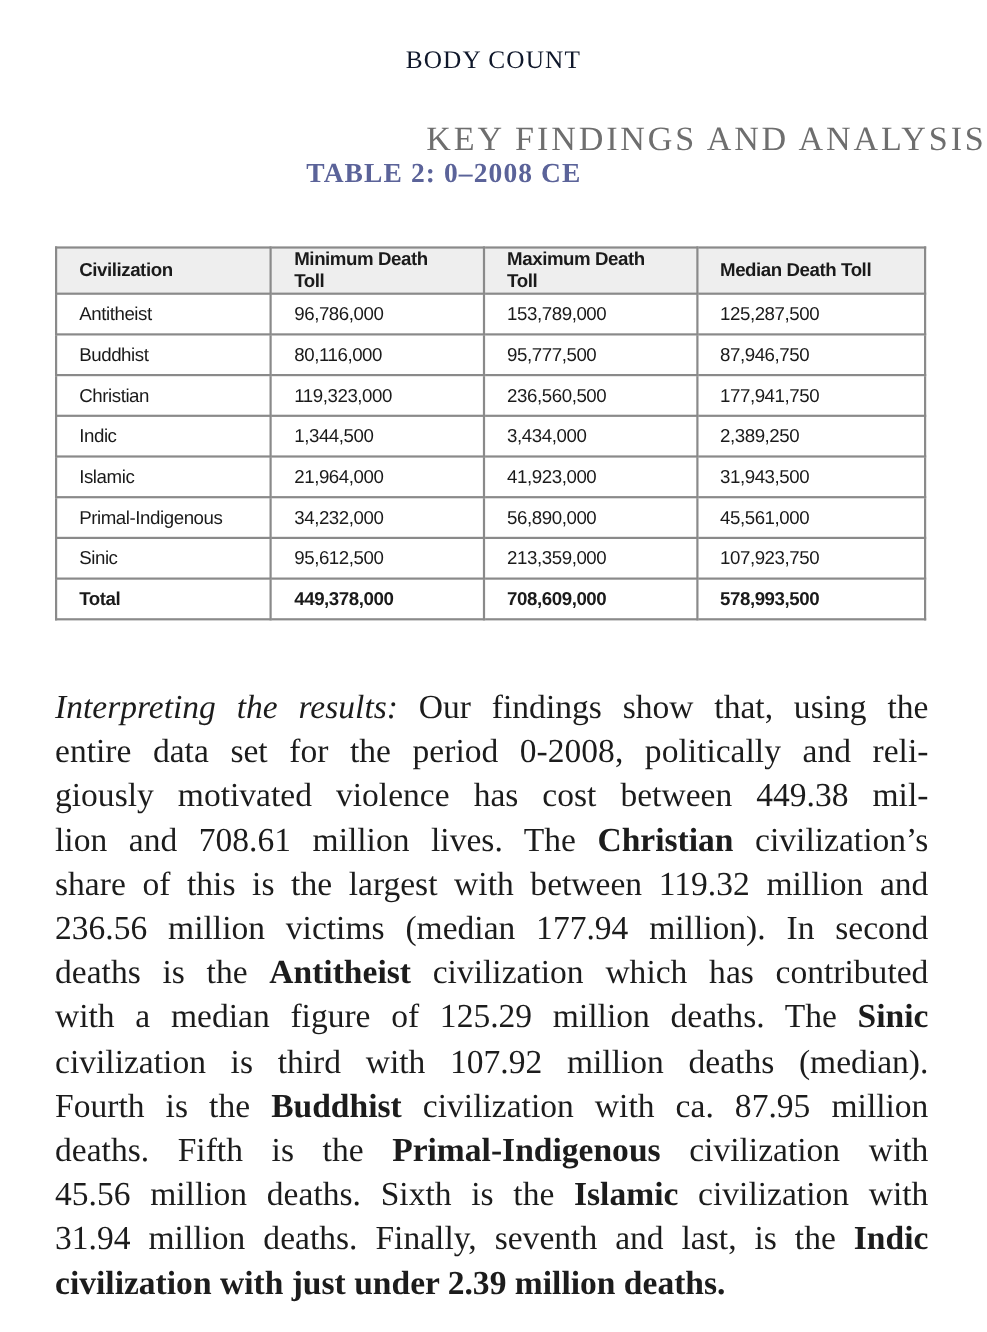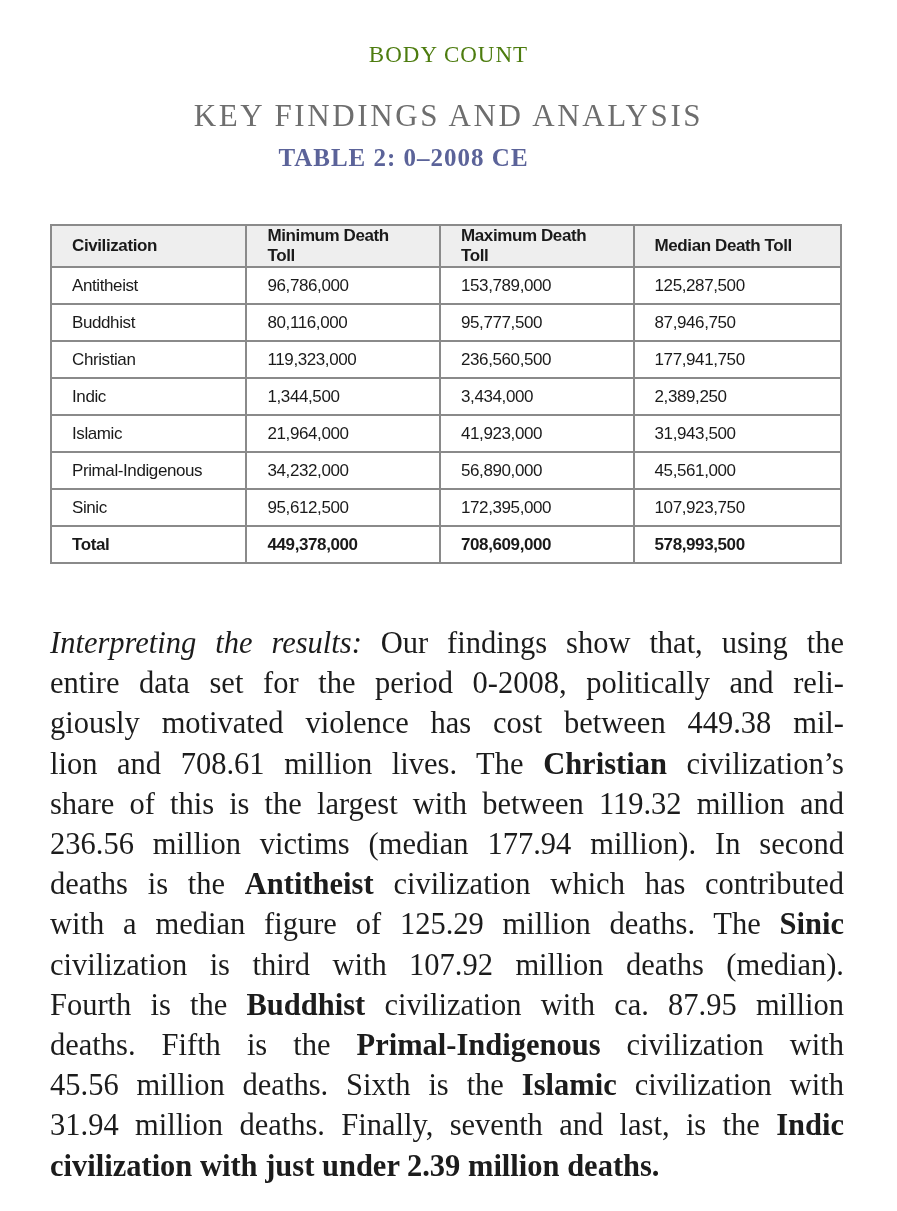--- a/index.html
+++ b/index.html
@@ -1,18 +1,18 @@
 <!DOCTYPE html>
 <html><head>
 <meta charset="utf-8">
 <style>
   html, body { margin: 0; padding: 0; background: #ffffff; }
   body { width: 897px; height: 1211px; position: relative; overflow: hidden; font-family: "Liberation Serif", "DejaVu Serif", serif; color: #1a1a1a; }
-  .running-head { position: absolute; top: 42px; left: 0; width: 897px; text-align: center; font-size: 23px; letter-spacing: 1px; color: #4d7c0f; }
-  .section-title { position: absolute; top: 98px; left: 0; width: 897px; text-align: center; font-size: 31px; letter-spacing: 2.6px; color: #6e6e6e; }
+  .running-head { position: absolute; top: 42px; left: 0; width: 897px; text-align: center; font-size: 23px; letter-spacing: 1px; color: #0f172a; }
+  .section-title { position: absolute; top: 108px; left: 0; width: 897px; text-align: right; font-size: 31px; letter-spacing: 2.6px; color: #6e6e6e; }
   .table-caption { position: absolute; top: 144px; left: 0; width: 807px; text-align: center; font-size: 25px; font-weight: bold; letter-spacing: 1px; color: #5b6399; }
   table.data-table { position: absolute; top: 224px; left: 50px; width: 792px; border-collapse: collapse; font-family: "Liberation Sans", "DejaVu Sans", sans-serif; font-size: 17px; color: #1a1a1a; }
   table.data-table th, table.data-table td { border: 2px solid #8a8a8a; padding: 0 20px; height: 35px; text-align: left; vertical-align: middle; letter-spacing: -0.4px; }
   table.data-table th { background: #eeeeee; font-weight: bold; }
   table.data-table tr.total-row td { font-weight: bold; }
   col.c1 { width: 196px; } col.c2 { width: 194px; } col.c3 { width: 194px; } col.c4 { width: 208px; }
   .body-text { position: absolute; top: 623px; left: 50px; width: 794px; font-size: 30.5px; line-height: 40.2px; color: #1c1c1c; }
   .body-text .line { display: block; white-space: nowrap; text-align: justify; text-align-last: justify; }
   .body-text .line.last { text-align-last: left; font-weight: bold; }
   .body-text em { font-style: italic; font-family: Liberation Serif, serif; }
@@ -73,21 +73,21 @@
     </tr>
     <tr>
       <td>Primal-Indigenous</td>
       <td>34,232,000</td>
       <td>56,890,000</td>
       <td>45,561,000</td>
     </tr>
     <tr>
       <td>Sinic</td>
       <td>95,612,500</td>
-      <td>172,395,000</td>
+      <td>213,359,000</td>
       <td>107,923,750</td>
     </tr>
     <tr class="total-row">
       <td>Total</td>
       <td>449,378,000</td>
       <td>708,609,000</td>
       <td>578,993,500</td>
     </tr>
   </tbody>
 </table>

